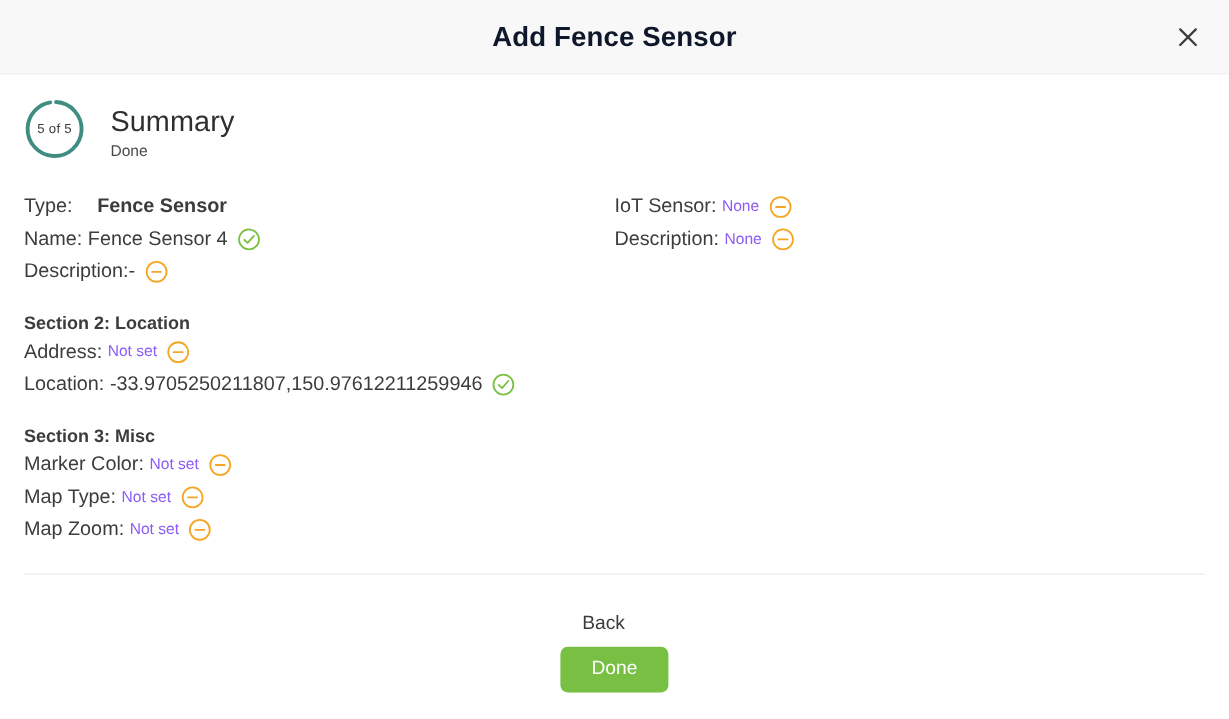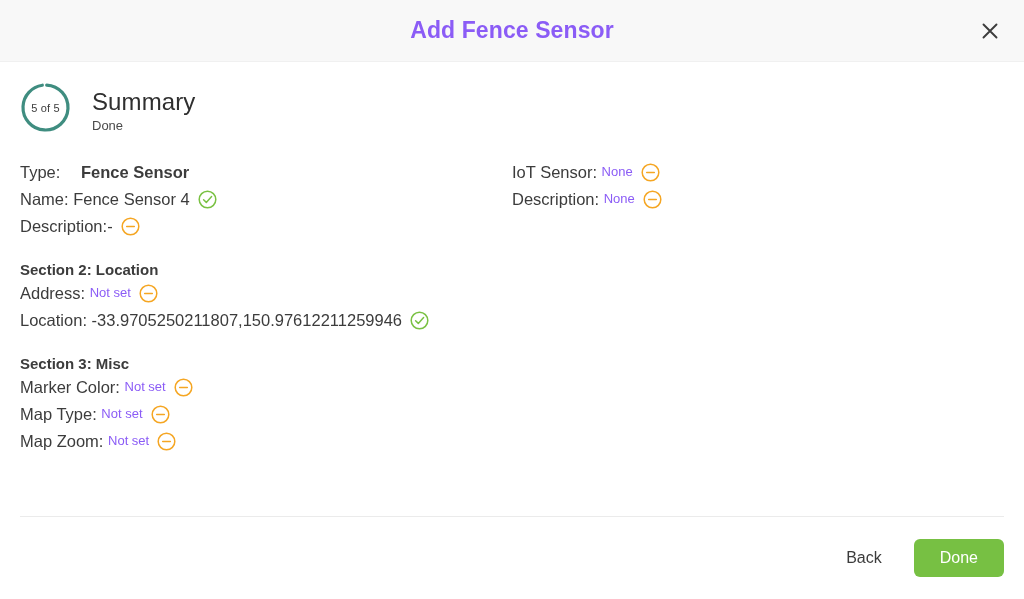--- a/index.html
+++ b/index.html
@@ -24,21 +24,21 @@
     background: #f8f8f8;
     border-bottom: 1px solid #f0f0f0;
     display: flex;
     align-items: center;
     justify-content: center;
     box-sizing: border-box;
   }
   .modal-title {
     font-size: 23px;
     font-weight: bold;
-    color: #8b5cf6;
+    color: #0f172a;
     letter-spacing: 0.1px;
   }
   .close-button {
     position: absolute;
     right: 14px;
     top: 50%;
     transform: translateY(-50%);
     width: 40px;
     height: 40px;
     display: flex;
@@ -160,20 +160,21 @@
   }
   .footer-divider {
     height: 1px;
     background: #ebebeb;
     margin-bottom: 22px;
   }
   .footer-actions {
     display: flex;
     align-items: center;
     justify-content: flex-end;
+    flex-direction: column;
   }
   .btn-back {
     background: none;
     border: none;
     font-family: "Liberation Sans", sans-serif;
     font-size: 16px;
     color: #3c3c3c;
     cursor: pointer;
     padding: 10px 14px;
     margin-right: 18px;

